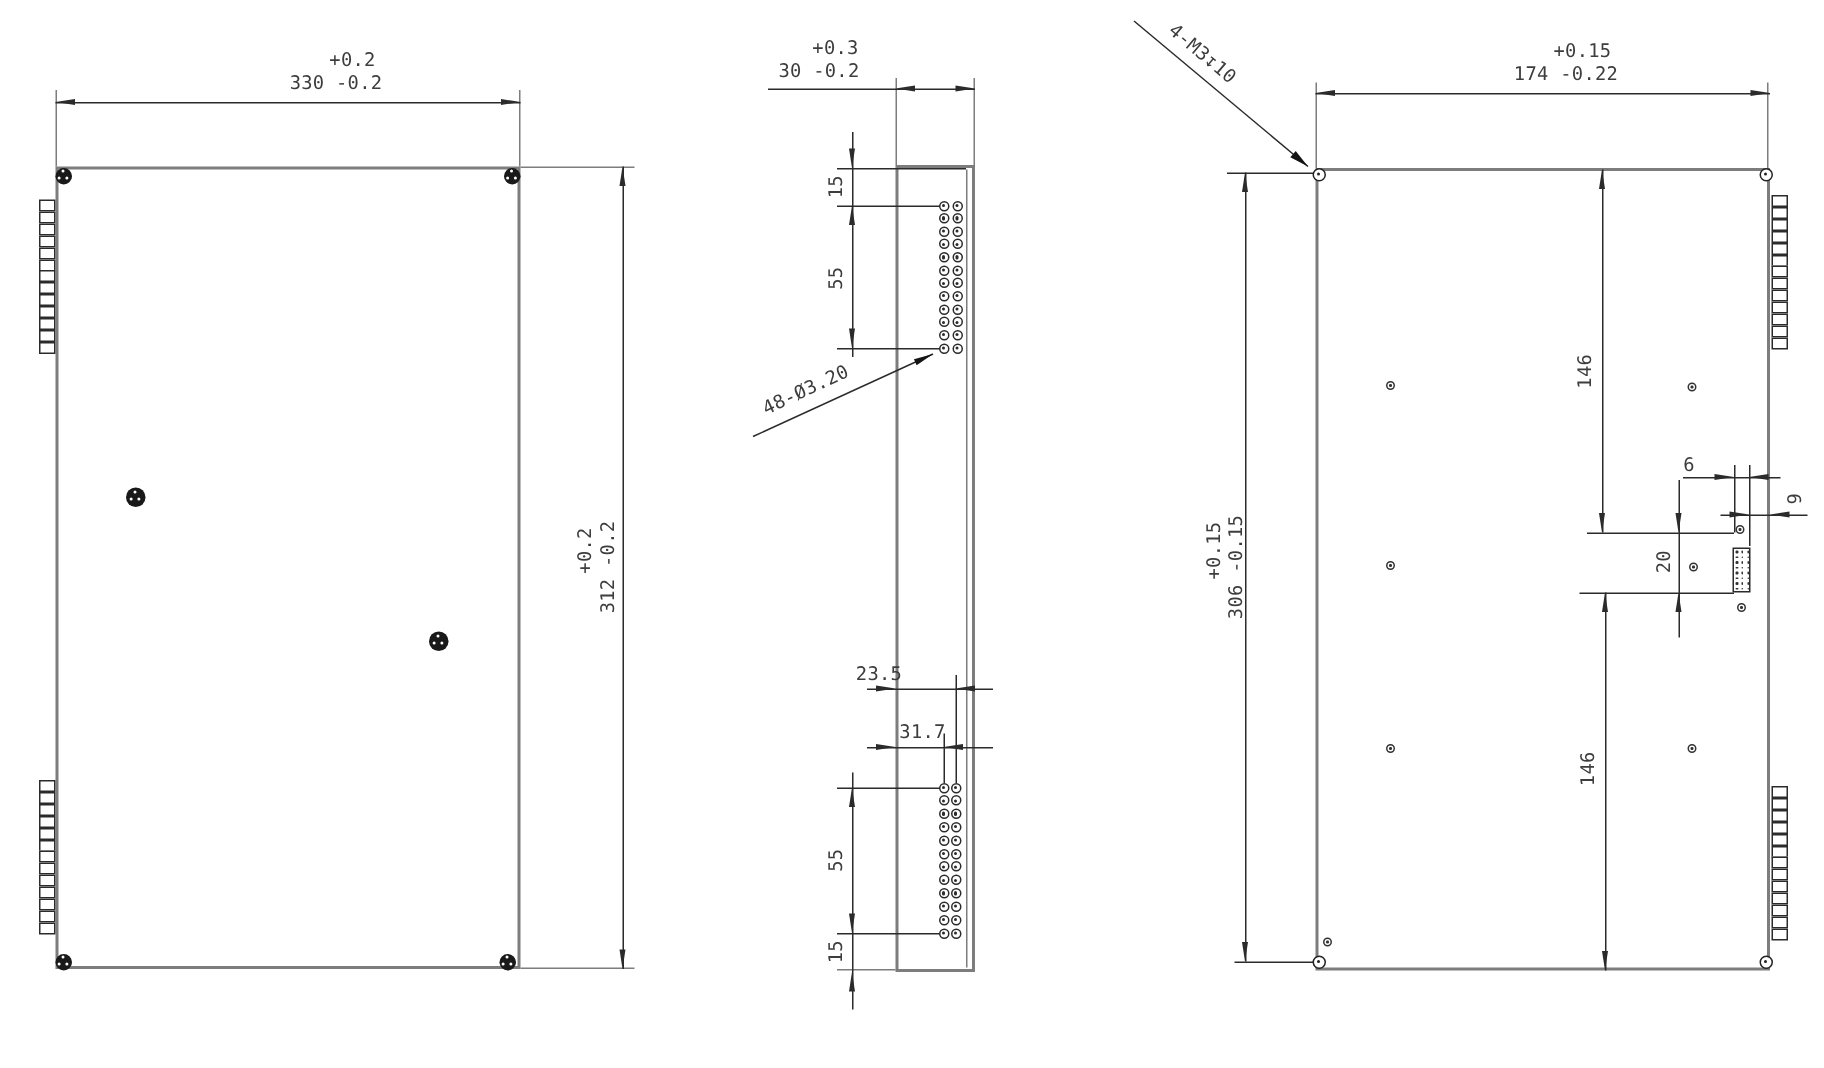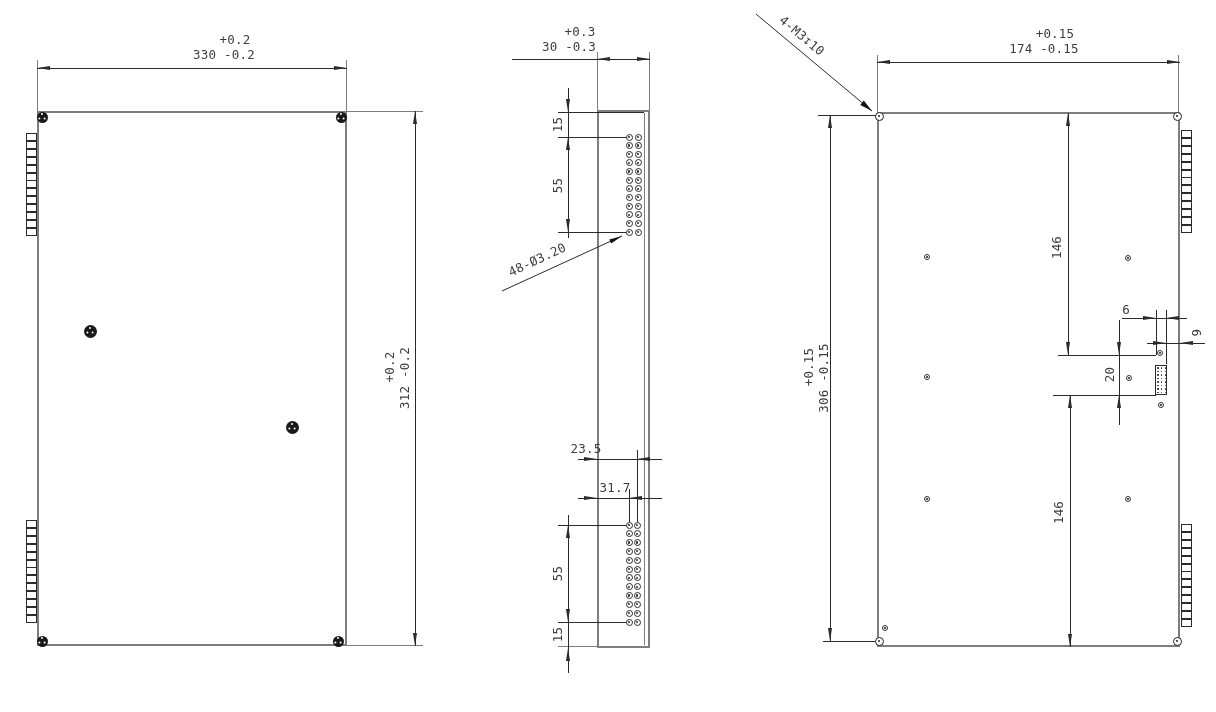--- a/index.html
+++ b/index.html
@@ -55,35 +55,35 @@
 
   <div class="t tol" style="left:179px;top:32px;width:90px;">
     <span class="t1">+0.2</span>
     <span class="t2">330 -0.2</span>
   </div>
   <div class="t tol r90" style="left:347px;top:363px;width:100px;">
     <span class="t1">+0.2</span>
     <span class="t2">312 -0.2</span>
   </div>
 
-  <div class="t tol" style="left:524px;top:24px;width:90px;">
+  <div class="t tol" style="left:501px;top:24px;width:90px;">
     <span class="t1">+0.3</span>
-    <span class="t2">30 -0.3</span>
+    <span class="t2">30 -0.2</span>
   </div>
   <div class="t r90 ctr" style="left:542px;top:117px;width:30px;">15</div>
   <div class="t r90 ctr" style="left:542px;top:178px;width:30px;">55</div>
   <div class="t c48 ctr" style="left:492px;top:252px;width:90px;">48-Ø3.20</div>
   <div class="t ctr" style="left:561px;top:441px;width:50px;">23.5</div>
   <div class="t ctr" style="left:590px;top:480px;width:50px;">31.7</div>
   <div class="t r90 ctr" style="left:542px;top:566px;width:30px;">55</div>
   <div class="t r90 ctr" style="left:542px;top:627px;width:30px;">15</div>
 
   <div class="t tol" style="left:999px;top:26px;width:90px;">
     <span class="t1">+0.15</span>
-    <span class="t2">174 -0.15</span>
+    <span class="t2">174 -0.22</span>
   </div>
   <div class="t tol r90" style="left:766px;top:363px;width:100px;">
     <span class="t1">+0.15</span>
     <span class="t2">306 -0.15</span>
   </div>
   <div class="t r90 ctr" style="left:1041px;top:240px;width:30px;">146</div>
   <div class="t r90 ctr" style="left:1043px;top:505px;width:30px;">146</div>
   <div class="t r90 ctr" style="left:1094px;top:367px;width:30px;">20</div>
   <div class="t ctr" style="left:1116px;top:302px;width:20px;">6</div>
   <div class="t r90 ctr" style="left:1181px;top:325px;width:30px;">9</div>

